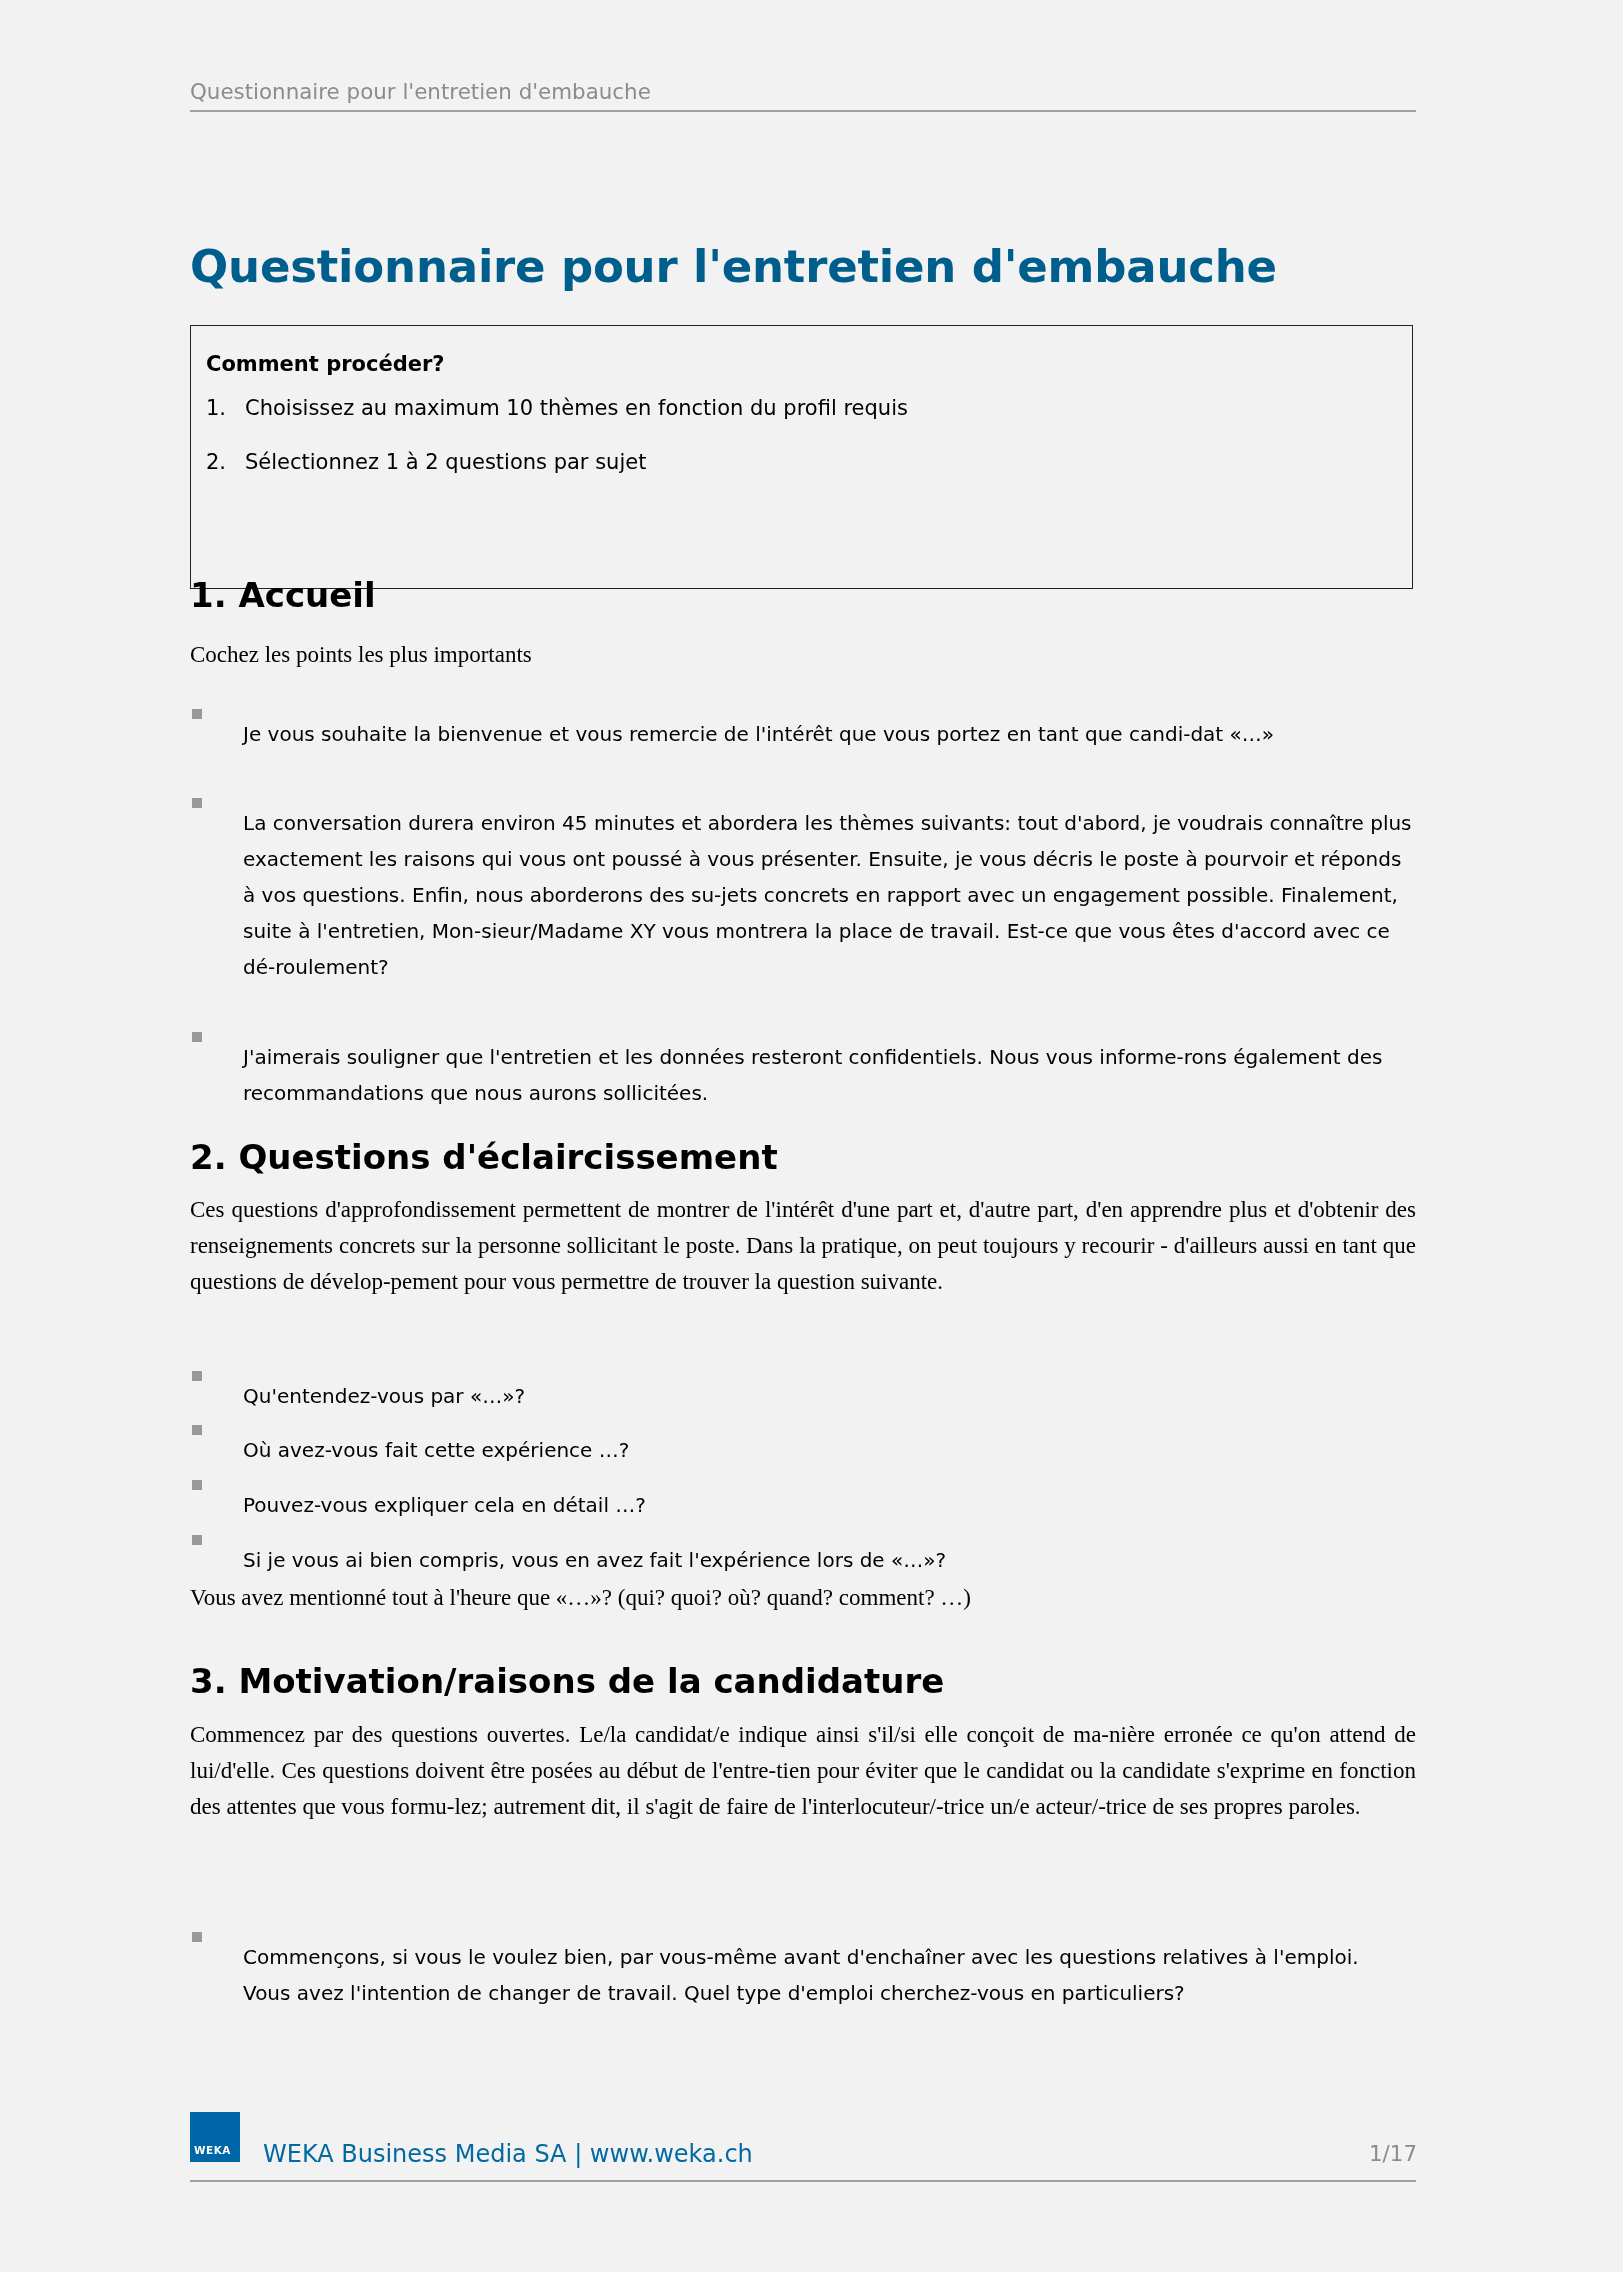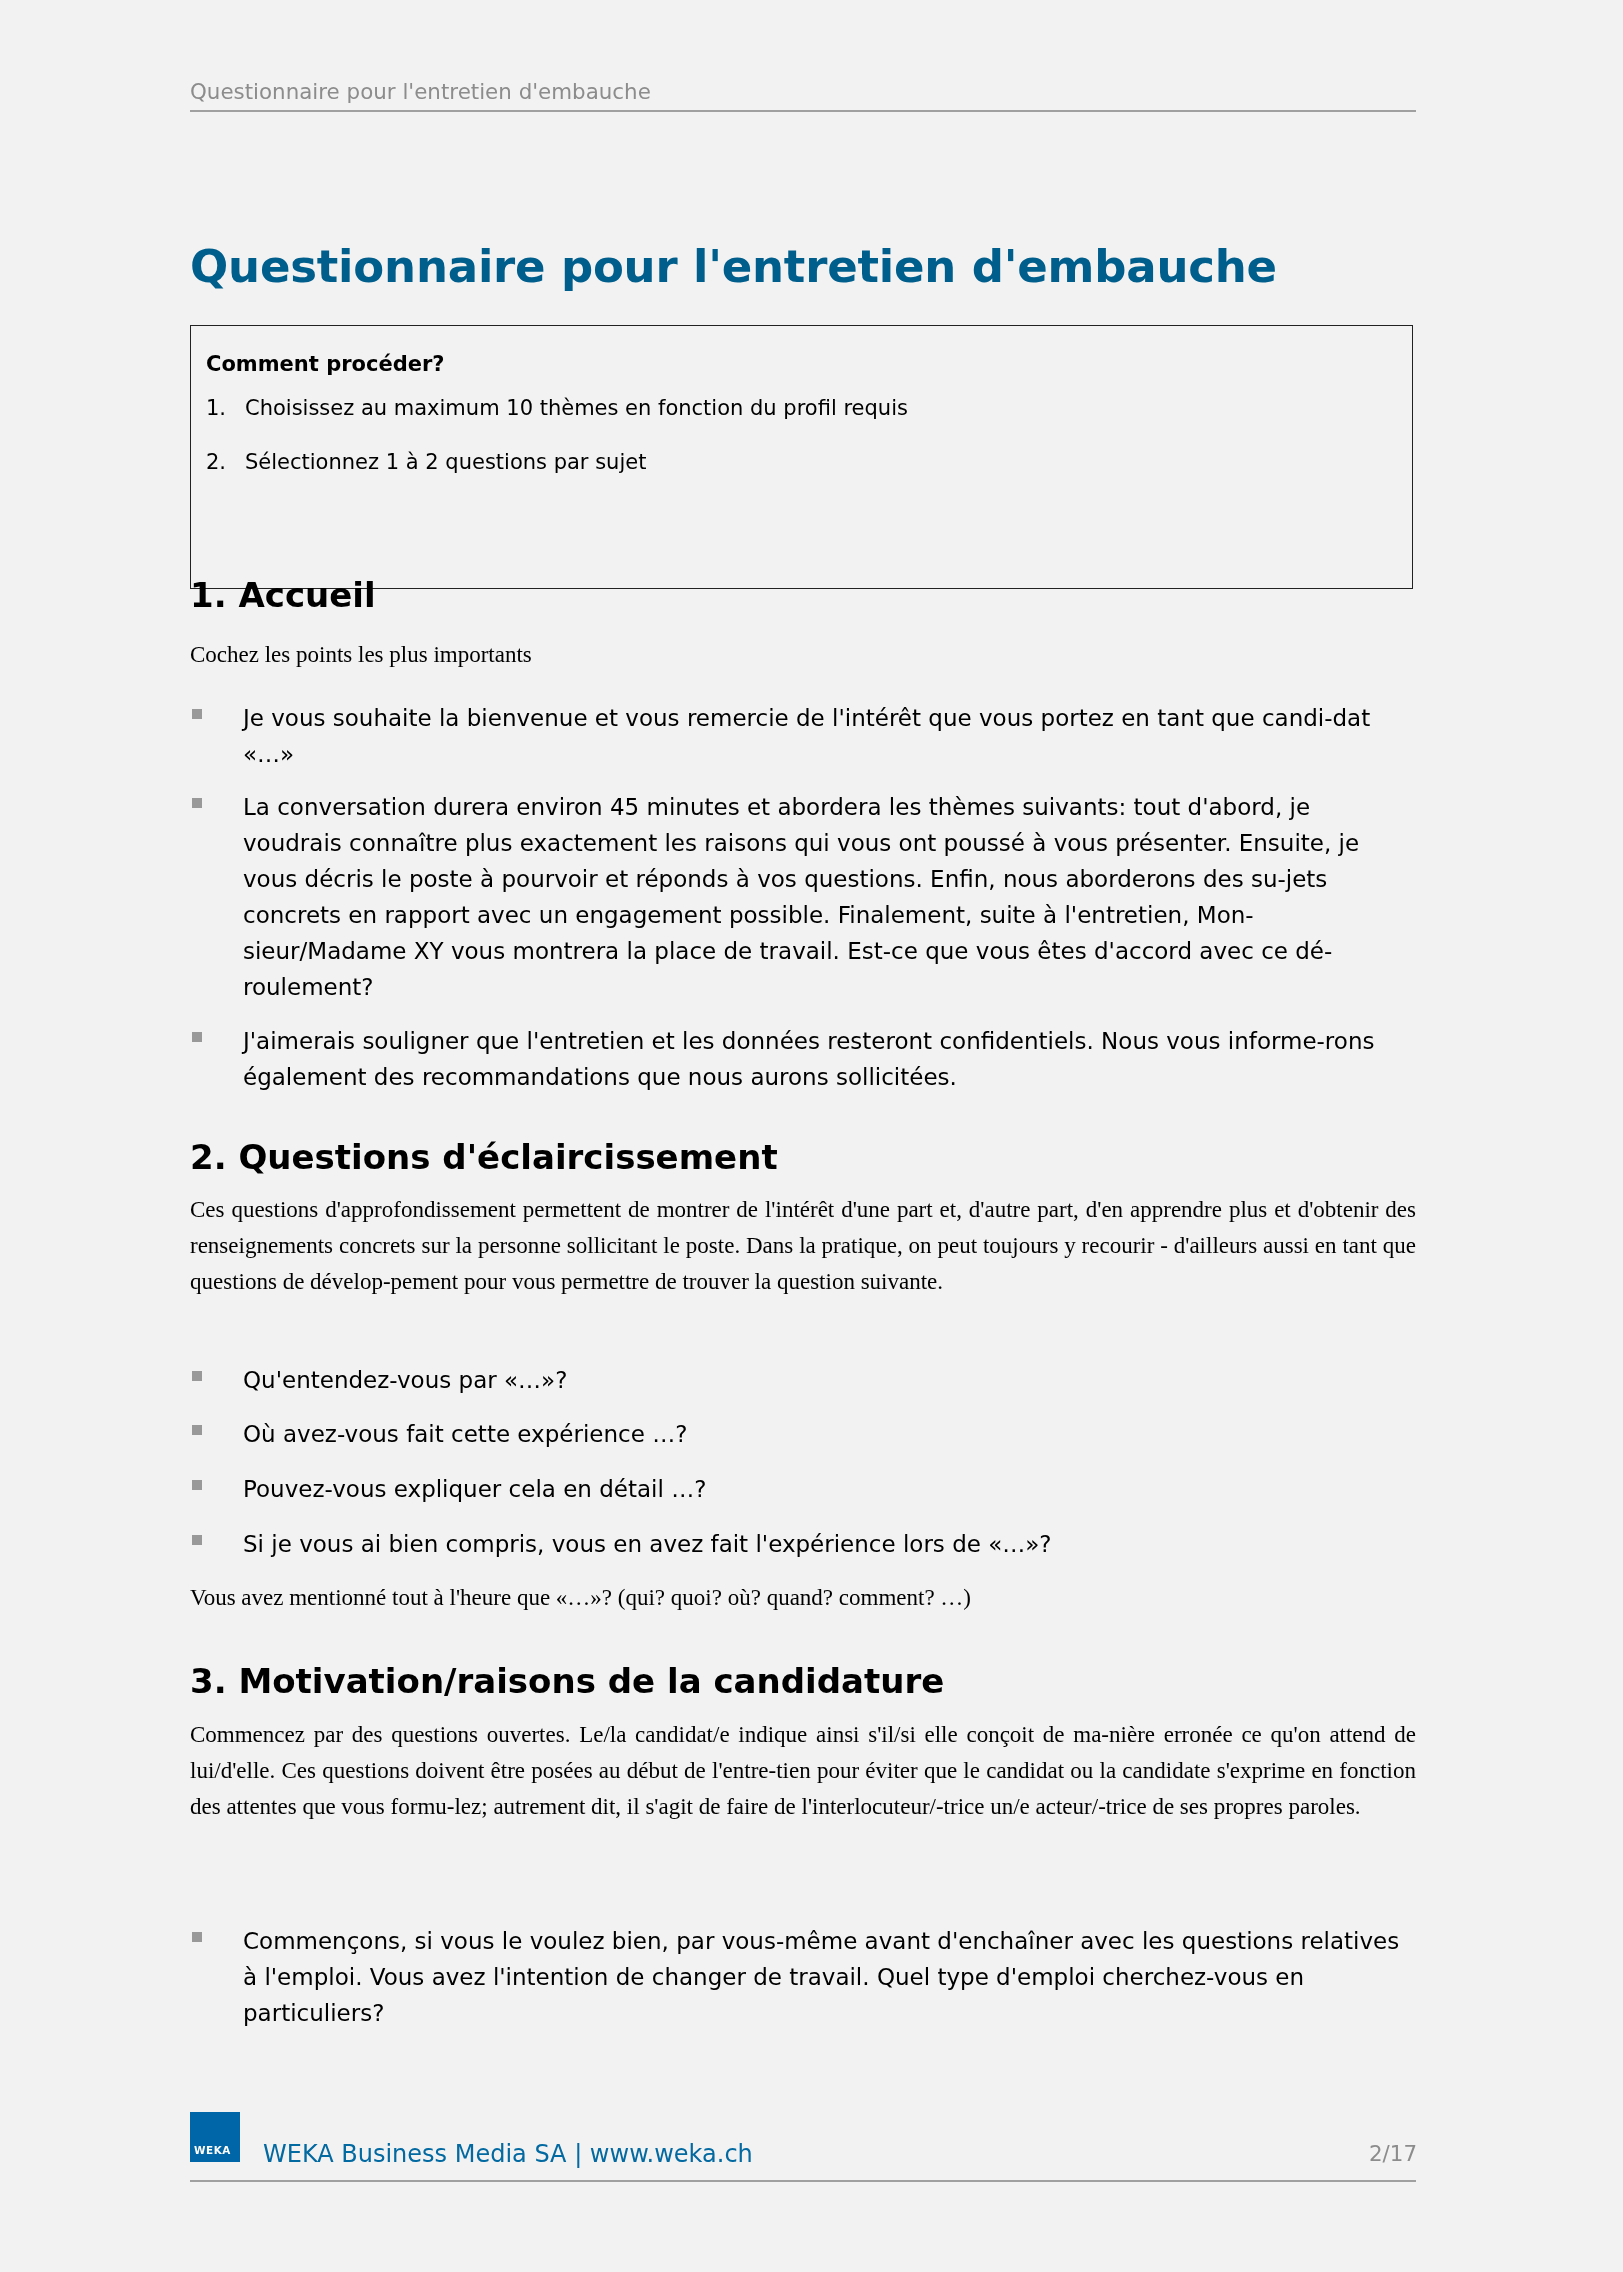--- a/index.html
+++ b/index.html
@@ -20,21 +20,21 @@
     top:325px; left:190px; width:1223px; height:264px; border:1.6px solid #222; box-sizing:border-box;
   }
   .box-line { position:absolute; left:15px; font-size:21px; line-height:28.6px; white-space:nowrap; }
   .box-line.bold { font-weight:bold; }
   .box-num { display:inline-block; width:39px; }
   .h2 { font-size:34px; font-weight:bold; line-height:43px; white-space:nowrap; }
   .p { font-size:23px; line-height:36px; text-align:justify;font-family:Liberation Serif, serif; }
   .p.nojust { text-align:left; white-space:nowrap; }
   .bullet-item { left:190px; width:1226px; }
   .bullet-sq { position:absolute; left:1.9px; top:9px; width:9.7px; height:9.7px; background:#999; }
-  .bullet-text { position:absolute; left:53px; width:1169px; font-size:23px; line-height:36px; }
+  .bullet-text { position:absolute; left:53px; width:1169px; font-size:20px; line-height:36px;margin-top:16px; }
   .footer-logo {
     top:2112px; left:190px; width:50px; height:50px; background:#0066a8; position:absolute;
   }
   .footer-logo span {
     position:absolute; left:3.9px; bottom:6.5px; font-size:10.4px; font-weight:bold; color:#fff; letter-spacing:0.6px; line-height:10.4px;
   }
   .footer-text { top:2141px; left:263px; font-size:24px; color:#0369a1; line-height:26px; white-space:nowrap; }
   .footer-page { top:2141px; right:206px; font-size:21.4px; color:#8c8c8c; line-height:26px; white-space:nowrap; }
 </style>
 </head>
@@ -97,15 +97,15 @@
 
 <div class="abs bullet-item" style="top:1923px;">
   <span class="bullet-sq"></span>
   <div class="bullet-text">Commençons, si vous le voulez bien, par vous-même avant d'enchaîner avec les questions relatives à l'emploi. Vous avez l'intention de changer de travail. Quel type d'emploi cherchez-vous en particuliers?</div>
 </div>
 
 <div class="footer-logo">
   <span>WEKA</span>
 </div>
 <div class="abs footer-text">WEKA Business Media SA | www.weka.ch</div>
-<div class="abs footer-page">2/17</div>
+<div class="abs footer-page">1/17</div>
 <div class="abs col hr-gray" style="top:2180px;"></div>
 
 
 </body></html>

